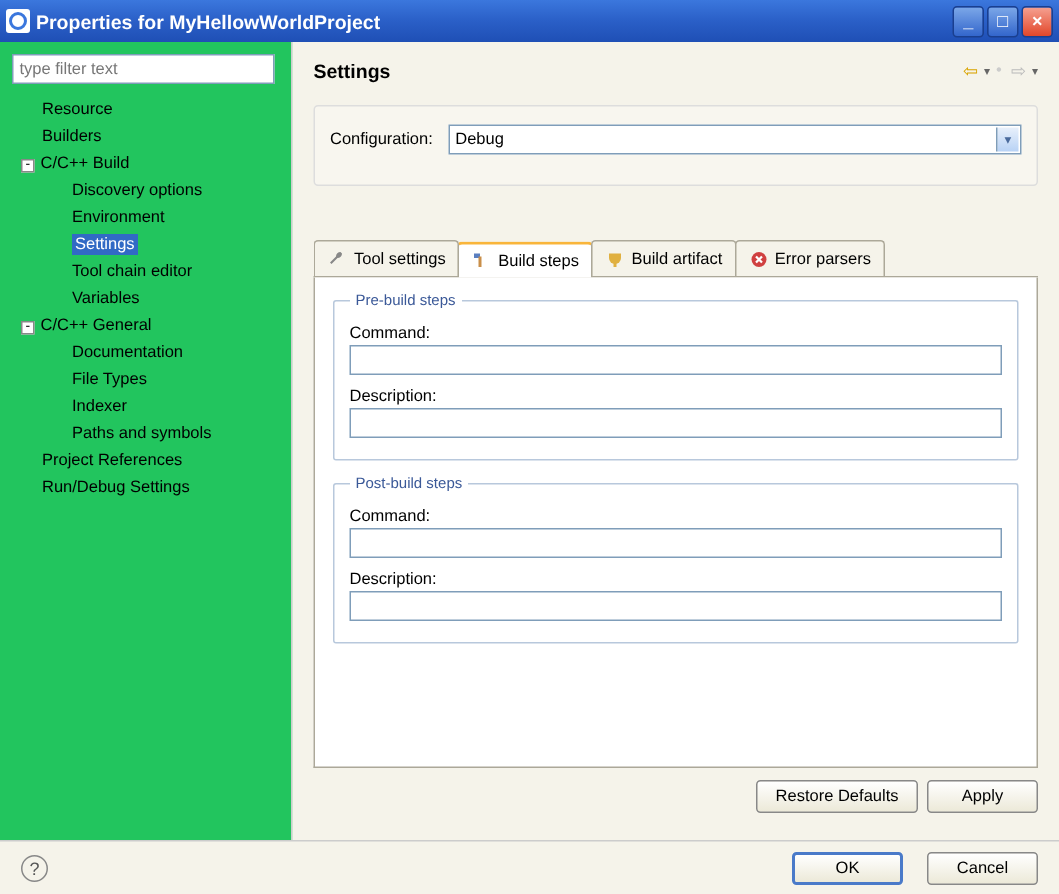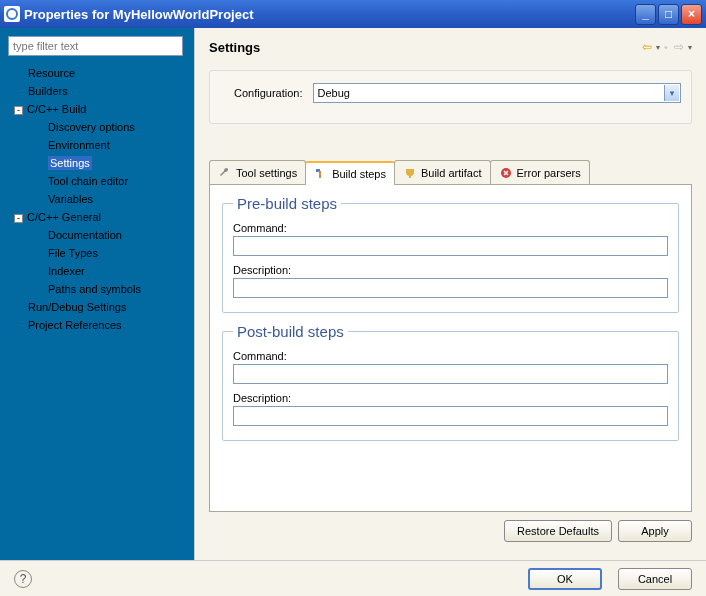--- a/index.html
+++ b/index.html
@@ -54,21 +54,21 @@
       color: white;
     }
     .main {
       display: flex;
       height: 532px;
       background: #f5f3ea;
     }
     .sidebar {
       width: 195px;
       padding: 8px;
-      background: #0369a1;
+      background: #22c55e;
       border-right: 1px solid #ccc;
       display: flex;
       flex-direction: column;
     }
     .filter-input {
       width: 175px;
       height: 20px;
       border: 1px solid #7f9db9;
       padding: 2px 4px;
       font-size: 11px;
@@ -127,21 +127,21 @@
       font-size: 12px;
       cursor: pointer;
       padding: 2px;
     }
     .nav-arrow.back { color: #d9a400; }
     .nav-arrow.fwd { color: #bbb; }
     .dropdown-tiny { color: #666; font-size: 8px; margin-left: -2px;}
     .config-row {
       display: flex;
       align-items: center;
-      padding: 12px 10px 20px 24px;
+      padding: 12px 10px 20px 10px;
       gap: 10px;
       border: 1px solid #ddd;
       border-radius: 3px;
       background: #f8f6ef;
       margin-bottom: 16px;
       justify-content: flex-end;
     }
     .config-select {
       flex: 1;
       height: 20px;
@@ -206,21 +206,21 @@
       min-height: 300px;
     }
     fieldset {
       border: 1px solid #b8c8dc;
       border-radius: 2px;
       padding: 6px 10px 10px 10px;
       margin-bottom: 10px;
     }
     legend {
       color: #3b5998;
-      font-size: 15px;
+      font-size: 10px;
       padding: 0 4px;
     }
     .field-label {
       font-size: 11px;
       margin-bottom: 2px;
       margin-top: 4px;
     }
     .field-input {
       width: 100%;
       height: 20px;
@@ -296,22 +296,22 @@
       <div class="tree-item level1"><span class="lbl">Discovery options</span></div>
       <div class="tree-item level1"><span class="lbl">Environment</span></div>
       <div class="tree-item level1 selected"><span class="lbl">Settings</span></div>
       <div class="tree-item level1"><span class="lbl">Tool chain editor</span></div>
       <div class="tree-item level1"><span class="lbl">Variables</span></div>
       <div class="tree-item expandable"><span class="tree-toggle">-</span><span class="lbl">C/C++ General</span></div>
       <div class="tree-item level1"><span class="lbl">Documentation</span></div>
       <div class="tree-item level1"><span class="lbl">File Types</span></div>
       <div class="tree-item level1"><span class="lbl">Indexer</span></div>
       <div class="tree-item level1"><span class="lbl">Paths and symbols</span></div>
+      <div class="tree-item level0"><span class="lbl">Project References</span></div>
       <div class="tree-item level0"><span class="lbl">Run/Debug Settings</span></div>
-      <div class="tree-item level0"><span class="lbl">Project References</span></div>
     </div>
   </div>
 
   <div class="content">
     <div class="content-header">
       <div class="content-title">Settings</div>
       <div class="nav-arrows">
         <span class="nav-arrow back">⇦</span>
           <span class="dropdown-tiny">▾</span>
         <span style="color:#ccc">•</span>

